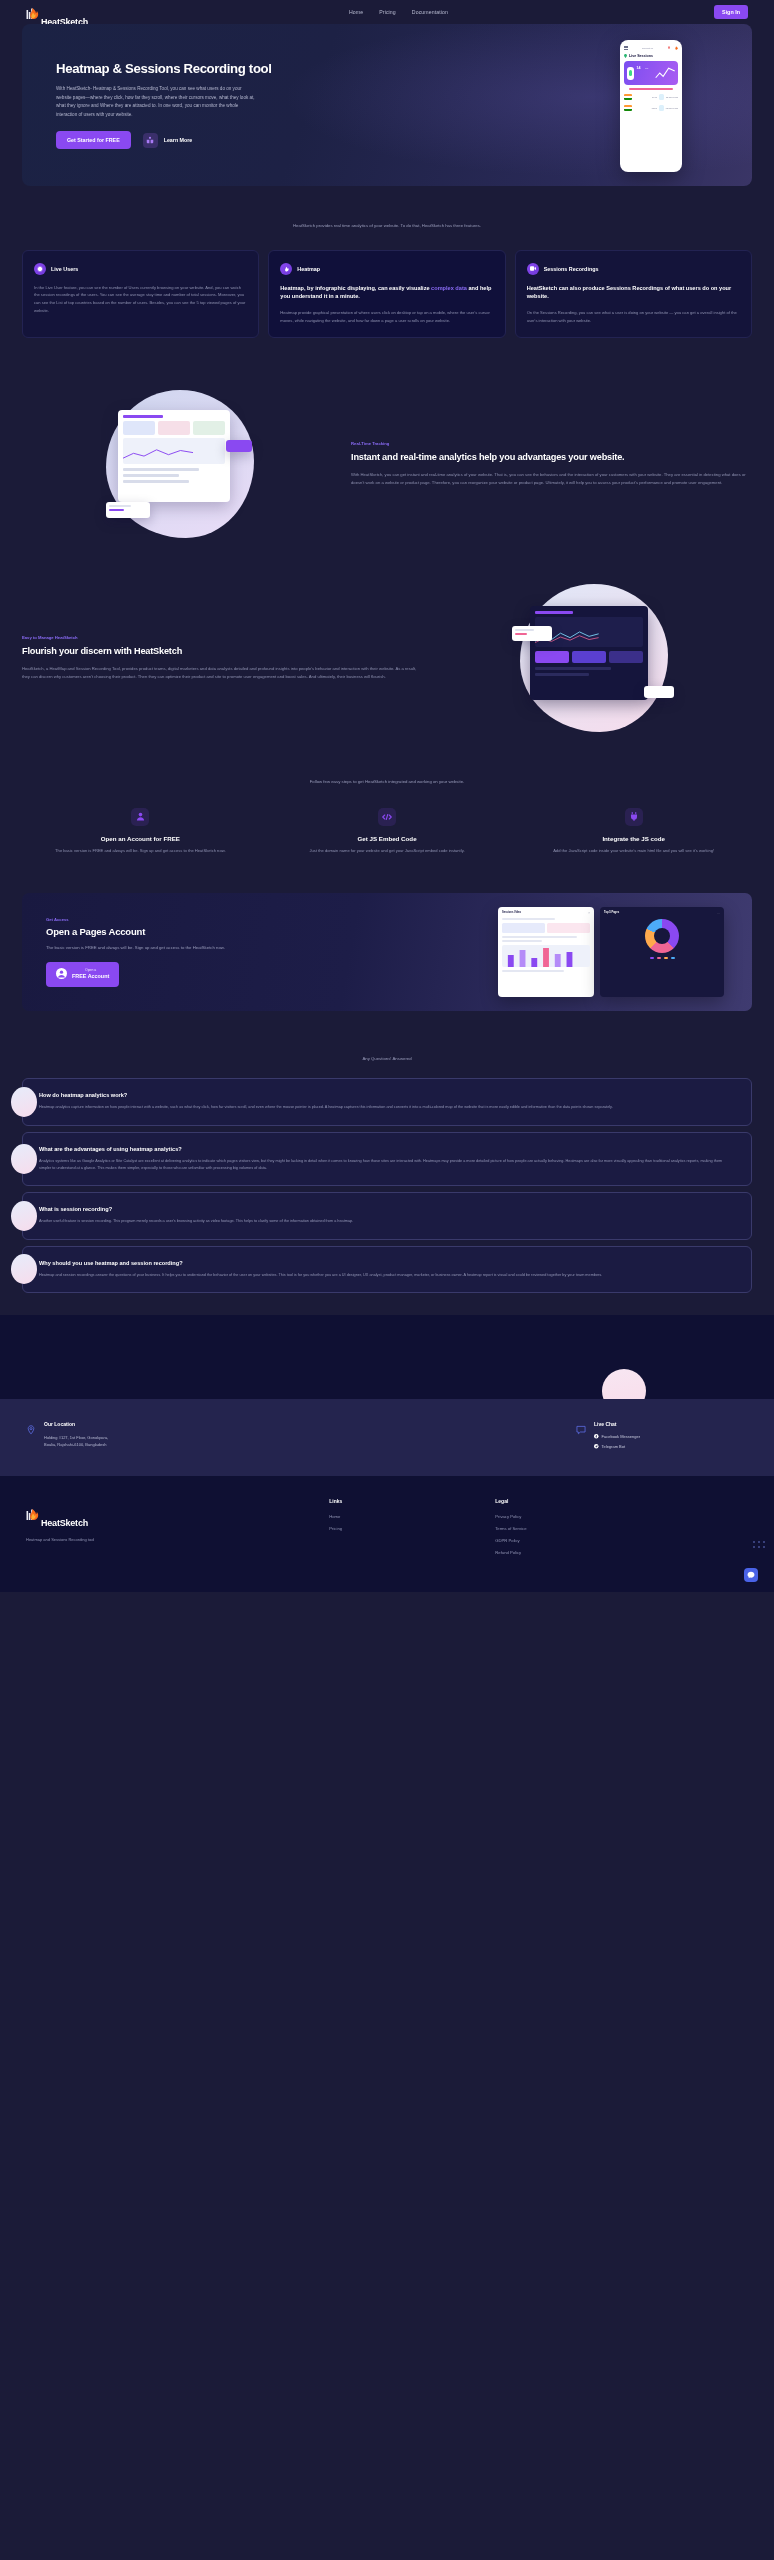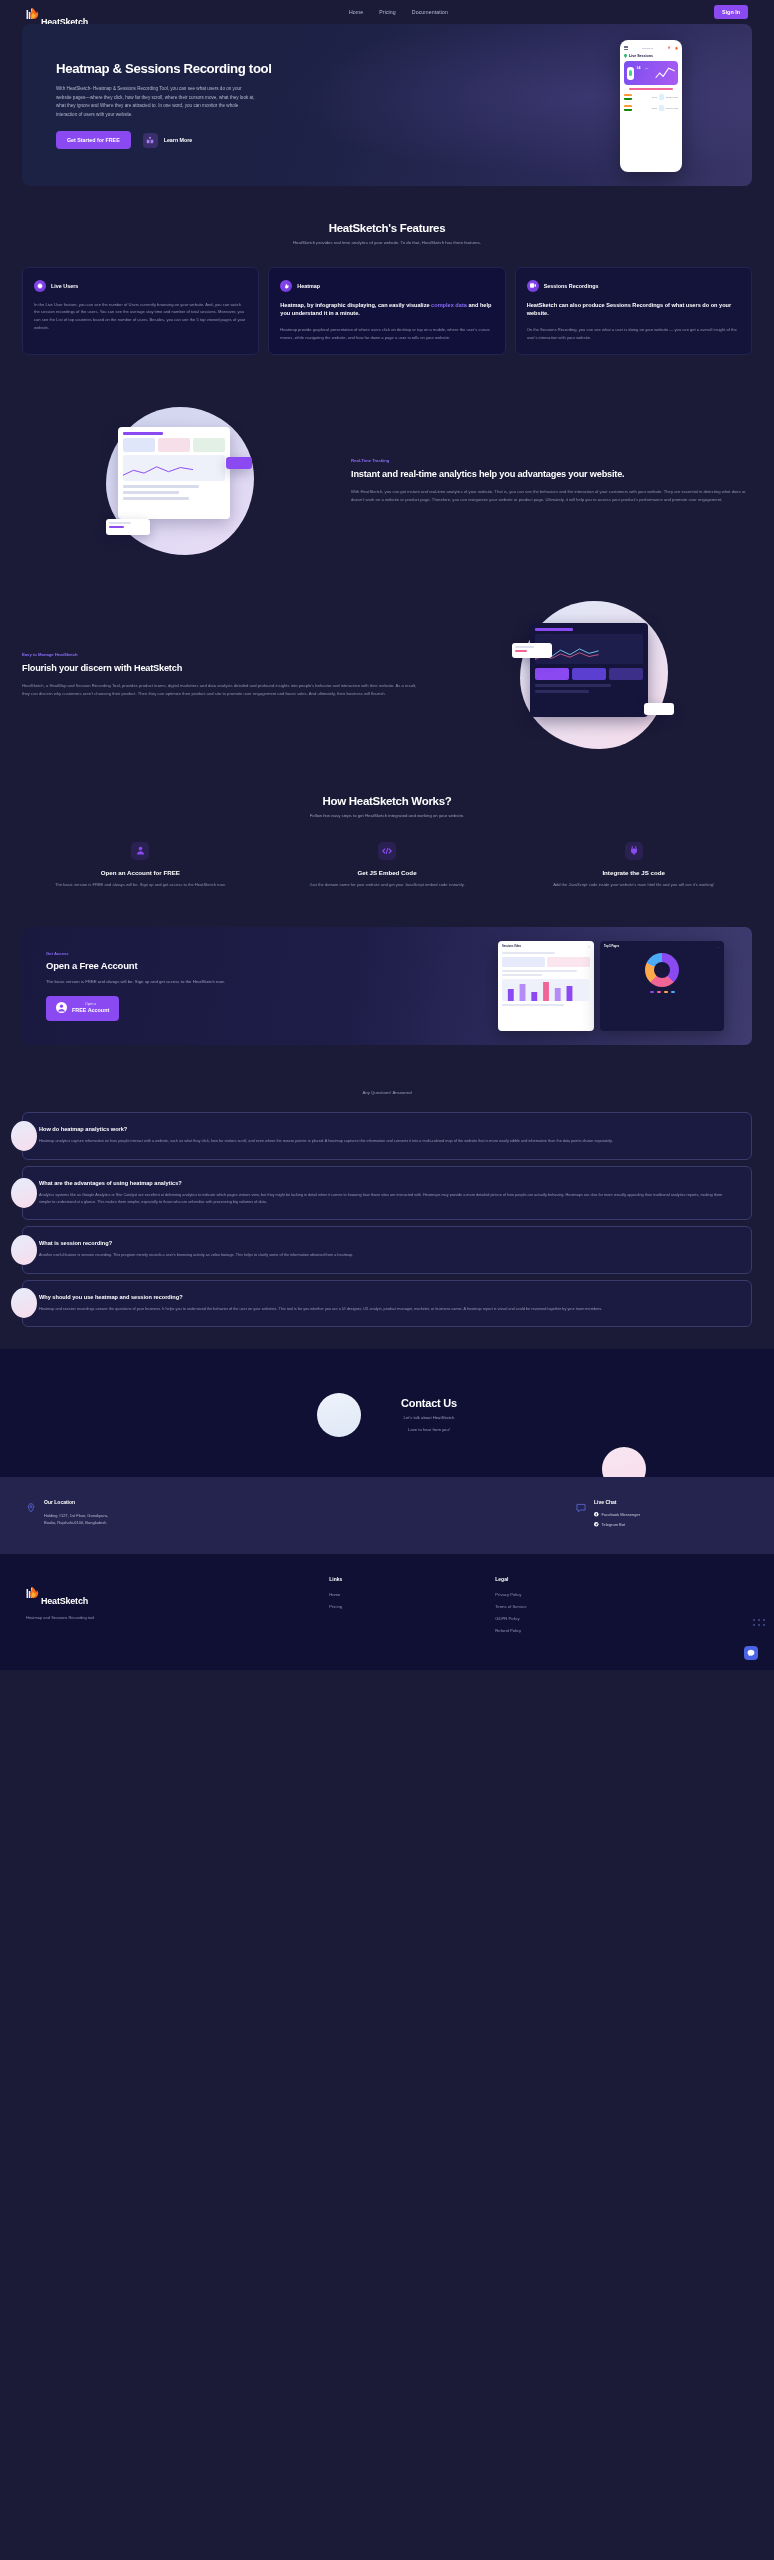--- a/index.html
+++ b/index.html
@@ -372,21 +372,20 @@
         </span>
         <span class="ph-time">03:51</span>
         <span class="ph-badge"></span>
         <span class="ph-time">03:18 PM IST</span>
       </div>
     </div>
   </div>
 </div>
 
 <div class="section" style="margin-top:36px">
-  <div class="sec-title">HeatSketch's Features</div>
   <div class="sec-sub">HeatSketch provides real time analytics of your website. To do that, HeatSketch has three features.</div>
 
   <div class="feat-grid">
     <div class="feat-card">
       <div class="feat-head">
         <span class="feat-ico">
           <svg width="6" height="6" viewBox="0 0 16 16" fill="#fff">
               <circle cx="8" cy="8" r="3"></circle>
               <path d="M8 0l1.2 2.6L12 1.6l-.6 2.9 2.9-.6-1 2.8L16 8l-2.7 1.3 1 2.8-2.9-.6.6 2.9-2.8-1L8 16l-1.3-2.6-2.8 1 .6-2.9-2.9.6 1-2.8L0 8l2.6-1.3-1-2.8 2.9.6-.6-2.9 2.8 1z"></path>
             </svg>
@@ -487,21 +486,20 @@
       <div class="float-card" style="left:-8px;top:42px;width:40px;height:15px;padding:3px;">
         <div style="height:2px;width:55%;background:#dfe2ee;border-radius:1px;margin-bottom:2px"></div>
         <div style="height:2px;width:35%;background:#f06595;border-radius:1px"></div>
       </div>
       <div class="float-card" style="right:-6px;bottom:34px;width:30px;height:12px;"></div>
     </div>
   </div>
 </div>
 
 <div class="section" style="margin-top:46px">
-  <div class="sec-title">How HeatSketch Works?</div>
   <div class="sec-sub">Follow few easy steps to get HeatSketch integrated and working on your website.</div>
 
   <div class="steps">
     <div class="step">
       <span class="step-ico">
         <svg width="9" height="9" viewBox="0 0 16 16" fill="#8a49f1">
             <circle cx="8" cy="4.6" r="3.2"></circle>
             <path d="M1.6 15c0-3.3 2.9-5.6 6.4-5.6s6.4 2.3 6.4 5.6z"></path>
           </svg>
       </span>
@@ -531,21 +529,21 @@
       <div class="step-title">Integrate the JS code</div>
       <div class="step-body">Add the JavaScript code inside your website's main html file and you will see it's working!</div>
     </div>
   </div>
 </div>
 
 <div style="margin-top:38px">
   <div class="cta">
     <div class="cta-left">
       <div class="cta-eyebrow">Get Access</div>
-      <h2>Open a Free Account</h2>
+      <h2>Open a Pages Account</h2>
       <p>The basic version is FREE and always will be. Sign up and get access to the HeatSketch now.</p>
       <button class="cta-btn">
         <span>
           <svg width="11" height="11" viewBox="0 0 20 20">
               <circle cx="10" cy="10" r="10" fill="#fff"></circle>
               <circle cx="10" cy="7.6" r="3" fill="#8a49f1"></circle>
               <path d="M3.6 17.4c.6-3 3.2-4.8 6.4-4.8s5.8 1.8 6.4 4.8z" fill="#8a49f1"></path>
             </svg>
         </span>
         <span>
@@ -618,28 +616,20 @@
     <div class="faq-a">Another useful feature is session recording. This program merely records a user's browsing activity as video footage. This helps to clarify some of the information obtained from a heatmap.</div>
   </div>
   <div class="faq-item">
     <span class="faq-blob"></span>
     <div class="faq-q">Why should you use heatmap and session recording?</div>
     <div class="faq-a">Heatmap and session recordings answer the questions of your business. It helps you to understand the behavior of the user on your websites. This tool is for you whether you are a UI designer, UX analyst, product manager, marketer, or business owner. A heatmap report is visual and could be reviewed together by your team members.</div>
   </div>
 </div>
 
 <div class="contact">
-  <div class="contact-inner">
-    <div class="contact-ball"></div>
-    <div>
-      <h2>Contact Us</h2>
-      <p>Let's talk about HeatSketch</p>
-      <p>Love to hear from you!</p>
-    </div>
-  </div>
   <div class="pink-ball"></div>
 </div>
 
 <div class="infobar">
   <div class="info-col">
     <span class="info-ico">
       <svg width="10" height="10" viewBox="0 0 16 16" fill="none" stroke="#5b6be0" stroke-width="1.3">
         <path d="M8 1.2c-2.5 0-4.5 2-4.5 4.5 0 3.2 4.5 8.8 4.5 8.8s4.5-5.6 4.5-8.8c0-2.5-2-4.5-4.5-4.5z"></path>
           <circle cx="8" cy="5.8" r="1.7"></circle>
       </svg>

